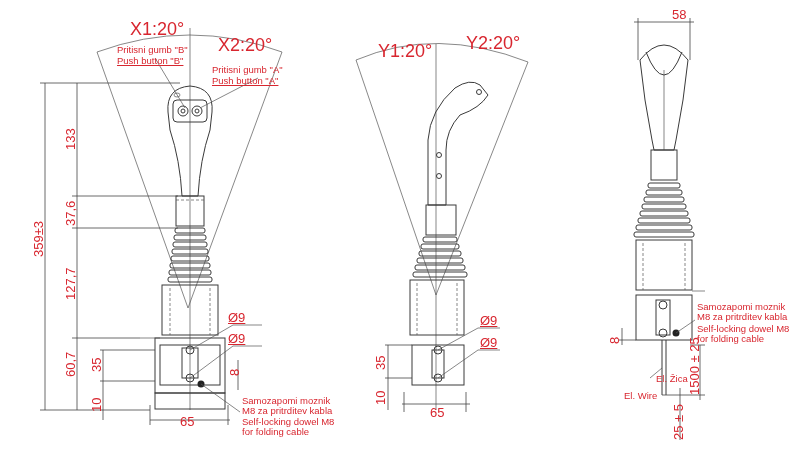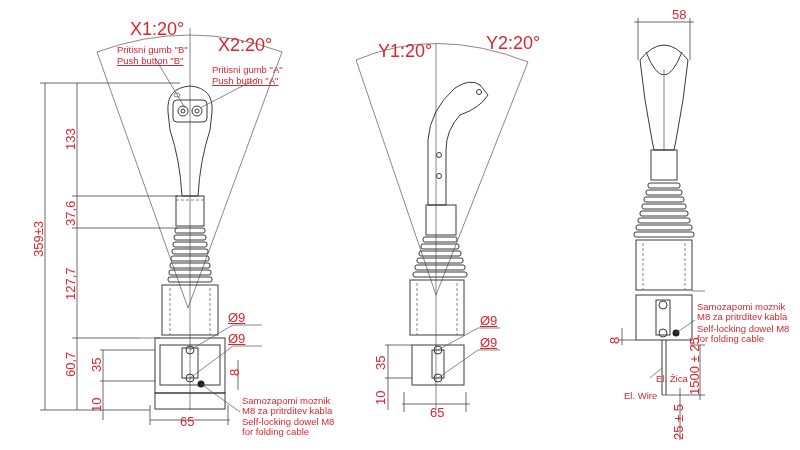--- a/index.html
+++ b/index.html
@@ -185,21 +185,21 @@
 <div class="lbl dimt" style="left:180px;top:415px;">65</div>
 <div class="lbl dimt ul" style="left:228px;top:311px;">Ø9</div>
 <div class="lbl dimt ul" style="left:228px;top:332px;">Ø9</div>
 
 <div class="lbl note" style="left:242px;top:395px;">Samozapomi moznik</div>
 <div class="lbl note" style="left:242px;top:405px;">M8 za pritrditev kabla</div>
 <div class="lbl note" style="left:242px;top:416px;">Self-locking dowel M8</div>
 <div class="lbl note" style="left:242px;top:426px;">for folding cable</div>
 
 <div class="lbl ang" style="left:378px;top:20px;margin-top:22px;">Y1:20°</div>
-<div class="lbl ang" style="left:466px;top:34px;margin-left:20px;">Y2:20°</div>
+<div class="lbl ang" style="left:466px;top:34px;">Y2:20°</div>
 <div class="lbl dimt ul" style="left:480px;top:314px;">Ø9</div>
 <div class="lbl dimt ul" style="left:480px;top:336px;">Ø9</div>
 <div class="lbl dimt rot" style="left:374px;top:370px;">35</div>
 <div class="lbl dimt rot" style="left:374px;top:405px;">10</div>
 <div class="lbl dimt" style="left:430px;top:406px;">65</div>
 
 <div class="lbl dimt" style="left:672px;top:8px;">58</div>
 <div class="lbl dimt rot" style="left:608px;top:344px;">8</div>
 <div class="lbl dimt rot" style="left:688px;top:395px;">1500 ± 25</div>
 <div class="lbl dimt rot" style="left:672px;top:440px;">25 ± 5</div>

